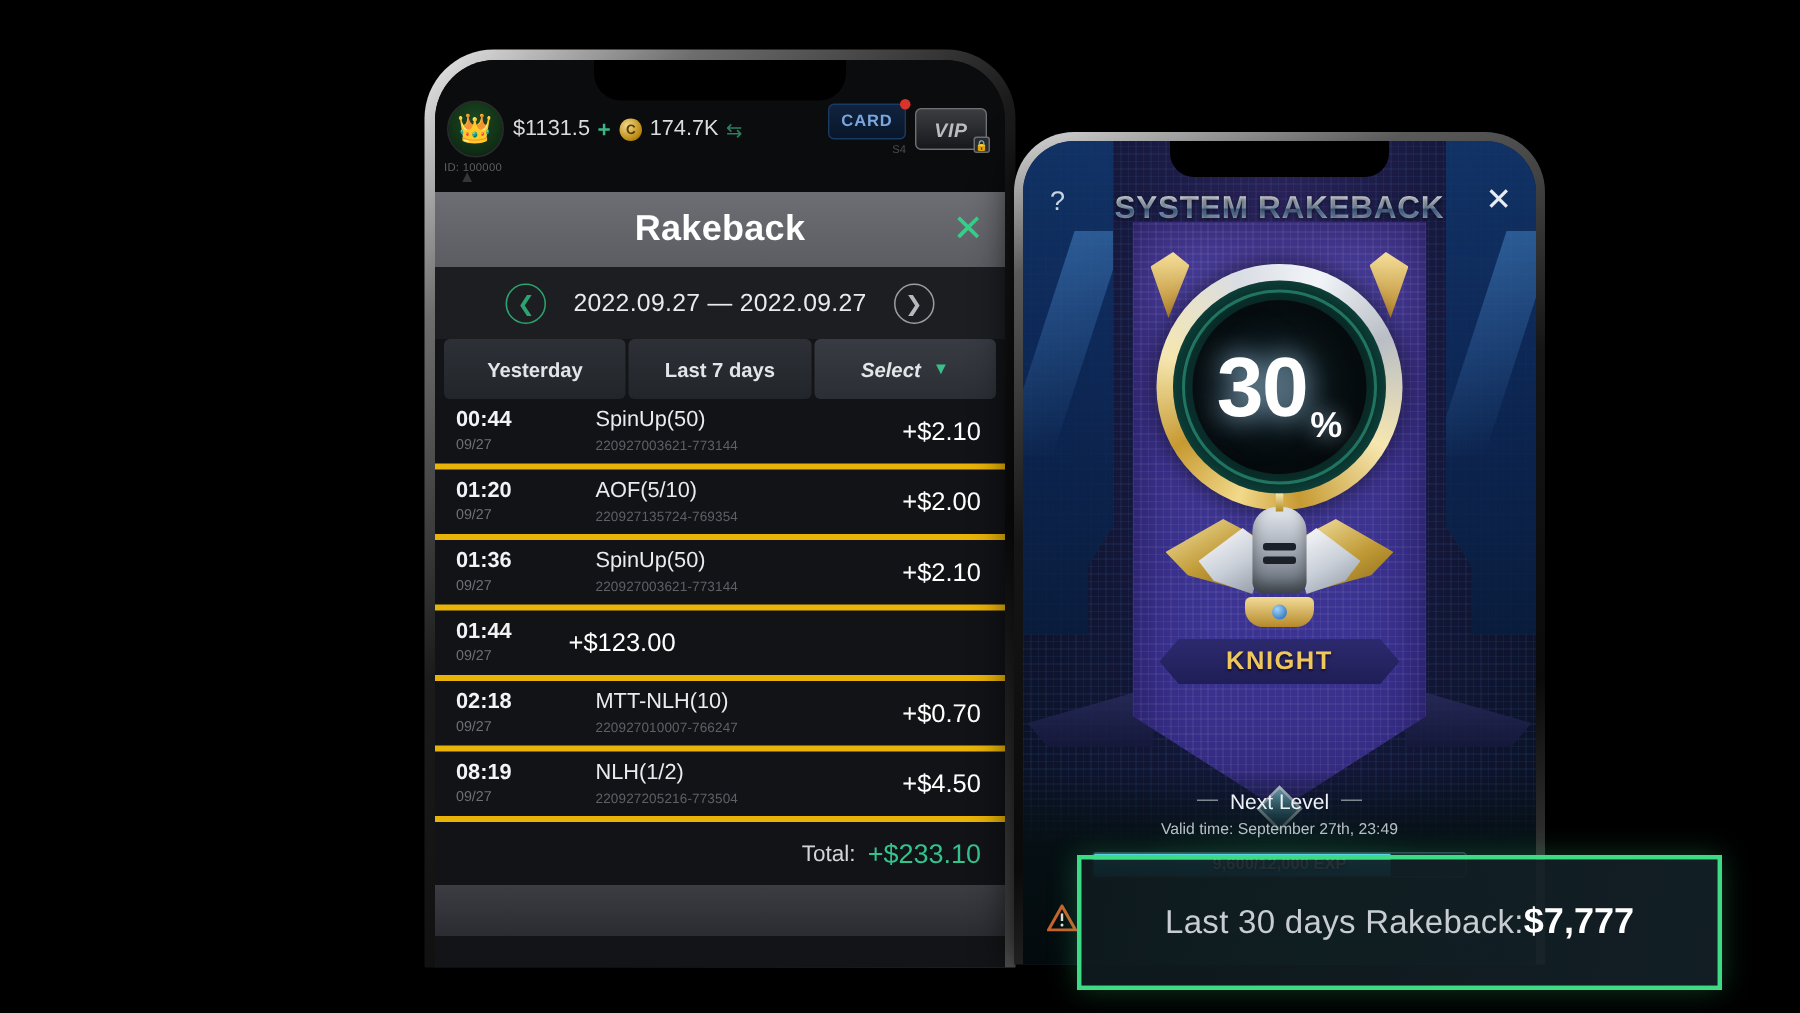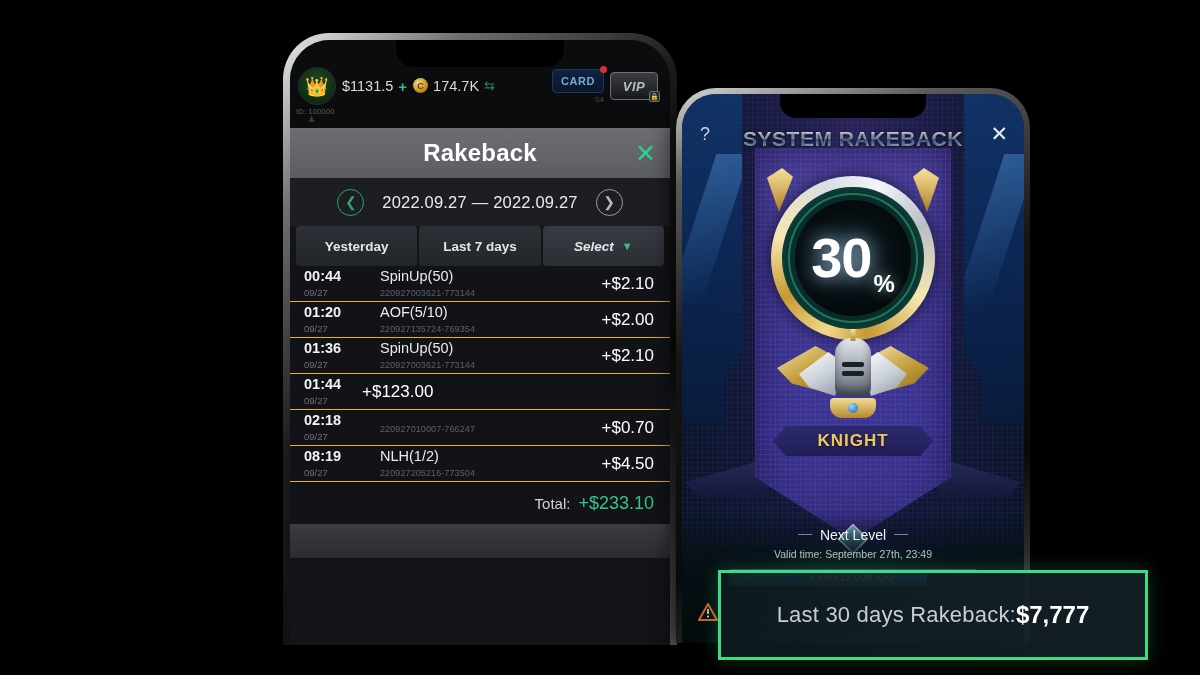--- a/index.html
+++ b/index.html
@@ -42,21 +42,21 @@
     width: 38px; height: 38px; border-radius: 50%;
     background: radial-gradient(circle at 50% 38%, #1d4a23 0%, #0f2d14 70%, #07160a 100%);
     border: 1px solid #2a2b2d;
     display: flex; align-items: center; justify-content: center;
     font-size: 19px; line-height: 1;
   }
   .avatar-id {
     position: absolute; left: -2px; bottom: -11px;
     font-size: 7.5px; color: #5c5f63; white-space: nowrap; letter-spacing: .2px;
   }
-  .bal-item { display: flex; align-items: flex-start; gap: 5px; color: #d9dbde; font-size: 14.5px; }
+  .bal-item { display: flex; align-items: center; gap: 5px; color: #d9dbde; font-size: 14.5px; }
   .bal-plus { color: #3fb489; font-size: 15px; font-weight: 700; }
   .bal-swap { color: #2f7d5f; font-size: 13px; }
   .coin {
     width: 15px; height: 15px; border-radius: 50%;
     background: radial-gradient(circle at 35% 32%, #f3d98a, #b8860b 70%, #6d4c06);
     font-size: 9px; color: #5a3d05; display: flex; align-items: center; justify-content: center;
     font-weight: 700;
   }
   .topbar-spacer { flex: 1 1 auto; }
   .card-btn-wrap { position: relative; text-align: right; }
@@ -125,22 +125,23 @@
     color: #e3e5e8; font-size: 13.5px; font-weight: 600;
     background: linear-gradient(180deg,#2d3036,#22252a);
   }
   .tab.active { background: linear-gradient(180deg,#383b42,#2b2e34); font-style: italic; }
   .tab .chev { color: #3bbd8b; font-size: 11px; }
 
   
   .txn-list { background: #121317; }
   .txn-row {
     display: flex; align-items: center;
-    height: 36px; padding: 0 16px 0 14px;
-    border-bottom: 1px solid #eab308;
+    height: 47px; padding: 0 16px 0 14px;
+    border-bottom: 4px solid #eab308;
+    gap: 17px;
   }
   .txn-time { width: 58px; flex: 0 0 auto; }
   .txn-hm { color: #f2f3f5; font-size: 14.5px; font-weight: 700; line-height: 1.05; }
   .txn-date { color: #6d7075; font-size: 9.5px; margin-top: 2px; }
   .txn-mid { flex: 1 1 auto; padding-left: 18px; }
   .txn-name { color: #e9ebee; font-size: 14.5px; line-height: 1.1; }
   .txn-id { color: #5d6065; font-size: 9px; margin-top: 3px; letter-spacing: .1px; }
   .txn-amt { color: #ffffff; font-size: 17px; font-weight: 500; flex: 0 0 auto; }
   .txn-total {
     display: flex; align-items: center; justify-content: flex-end;
@@ -497,20 +498,21 @@
               <div class="txn-date">09/27</div>
             </div>
             <div class="txn-amt">+$123.00</div>
           </div>
           <div class="txn-row">
             <div class="txn-time">
               <div class="txn-hm">02:18</div>
               <div class="txn-date">09/27</div>
             </div>
             <div class="txn-mid">
+              <div class="txn-name">MTT-NLH(10)</div>
               <div class="txn-id">220927010007-766247</div>
             </div>
             <div class="txn-amt">+$0.70</div>
           </div>
           <div class="txn-row">
             <div class="txn-time">
               <div class="txn-hm">08:19</div>
               <div class="txn-date">09/27</div>
             </div>
             <div class="txn-mid">

